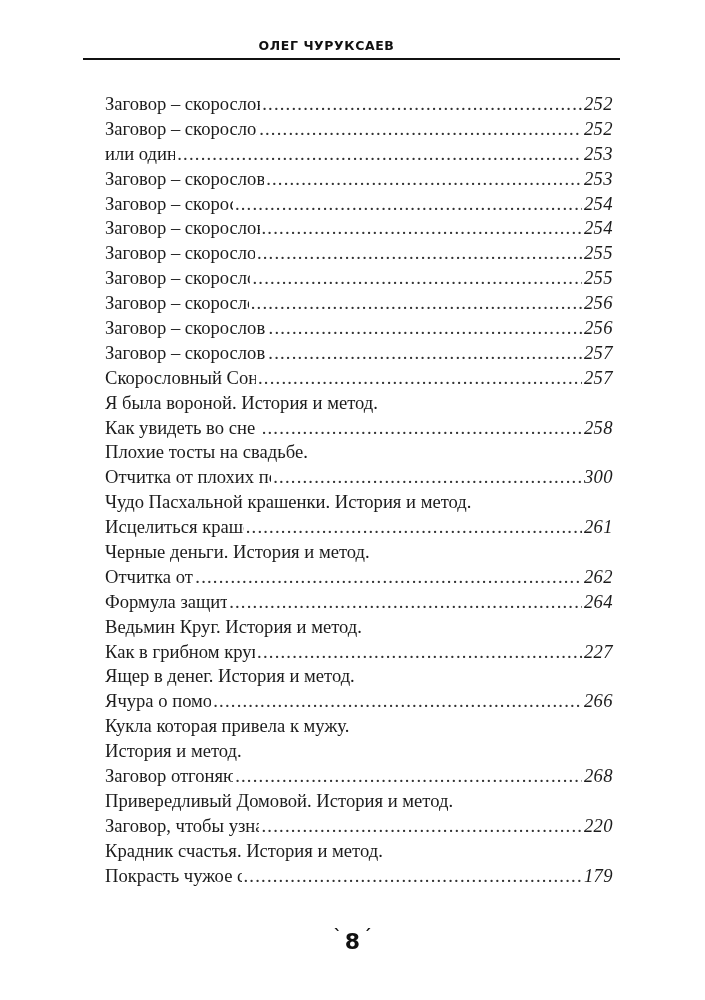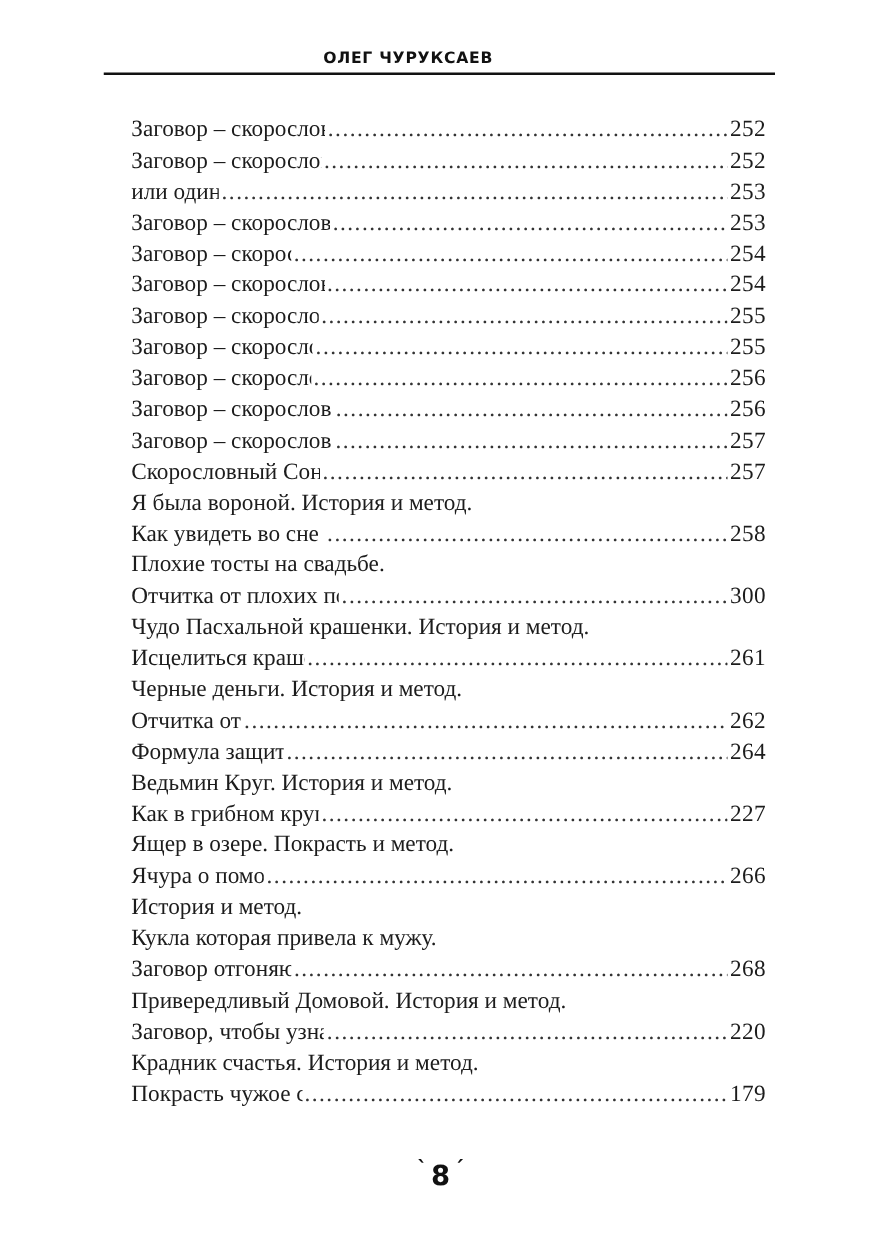--- a/index.html
+++ b/index.html
@@ -21,21 +21,21 @@
     display: flex; align-items: baseline; white-space: nowrap; height: 24.9px;
   }
   .toc-title { flex: 0 1 auto; overflow: hidden; }
   .toc-leader {
     flex: 1 1 auto; overflow: hidden; margin: 0 2px 0 2px; letter-spacing: 1.2px;
     color: #333;
   }
   .toc-leader::before {
     content: "..................................................................................................................................";
   }
-  .toc-page { flex: 0 0 auto; letter-spacing: 0.4px; }
+  .toc-page { flex: 0 0 auto; letter-spacing: 0.4px; font-style: italic; }
   .folio {
     position: absolute; left: 0; width: 705px; top: 929px; text-align: center;
     font-family: "DejaVu Sans", sans-serif; font-weight: bold; font-size: 22px; color: #111;
   }
   .folio .tick { font-weight: bold; font-size: 16px; position: relative; top: -8px; }
   .folio .num { margin: 0 3px; }
 </style>
 </head>
 <body>
 
@@ -142,32 +142,32 @@
     </div>
     <div class="toc-line">
       <span class="toc-title">Ведьмин Круг. История и метод.</span>
     </div>
     <div class="toc-line">
       <span class="toc-title">Как в грибном кругу свою болезнь сбросить</span>
       <span class="toc-leader"></span>
       <span class="toc-page">227</span>
     </div>
     <div class="toc-line">
-      <span class="toc-title">Ящер в озере. Покрасть и метод.</span>
+      <span class="toc-title">Ящер в денег. История и метод.</span>
     </div>
     <div class="toc-line">
       <span class="toc-title">Ячура о помощи попросить</span>
       <span class="toc-leader"></span>
       <span class="toc-page">266</span>
     </div>
     <div class="toc-line">
-      <span class="toc-title">История и метод.</span>
+      <span class="toc-title">Кукла которая привела к мужу.</span>
     </div>
     <div class="toc-line">
-      <span class="toc-title">Кукла которая привела к мужу.</span>
+      <span class="toc-title">История и метод.</span>
     </div>
     <div class="toc-line">
       <span class="toc-title">Заговор отгоняющий неприятности</span>
       <span class="toc-leader"></span>
       <span class="toc-page">268</span>
     </div>
     <div class="toc-line">
       <span class="toc-title">Привередливый Домовой. История и метод.</span>
     </div>
     <div class="toc-line">

